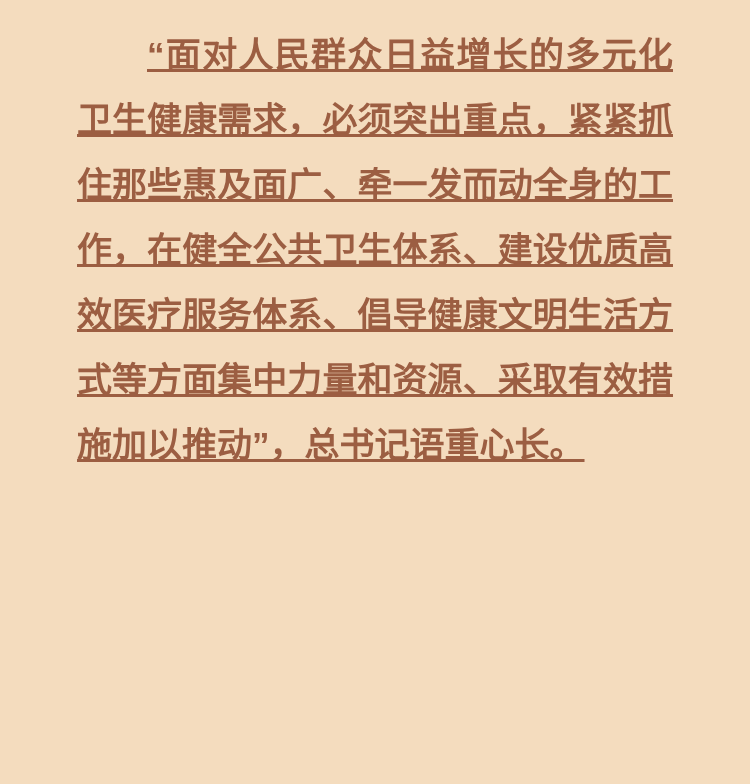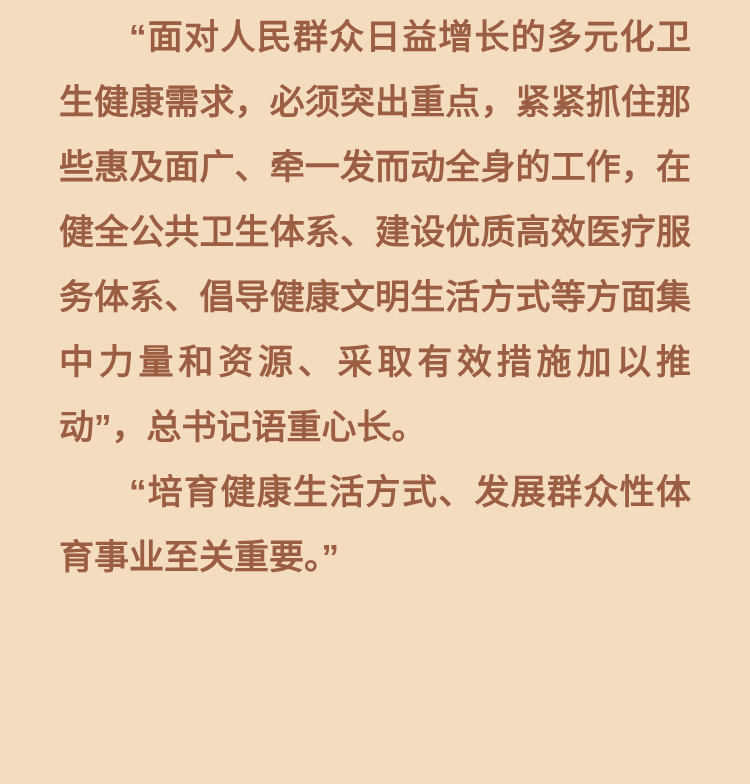--- a/index.html
+++ b/index.html
@@ -26,24 +26,24 @@
     font-size: 35px;
     line-height: 65px;
     color: var(--text-color);
     text-align: justify;
     text-justify: inter-character;
     line-break: strict;
     word-break: normal;
     overflow-wrap: normal;
   }
   .article p {
-    margin: 0;
+    margin: 18px;
     padding: 0;
     text-indent: 2em;
+    text-decoration: underline;
   }
 </style>
 </head>
 <body>
 
 <main class="article">
   <p>“面对人民群众日益增长的多元化卫生健康需求，必须突出重点，紧紧抓住那些惠及面广、牵一发而动全身的工作，在健全公共卫生体系、建设优质高效医疗服务体系、倡导健康文明生活方式等方面集中力量和资源、采取有效措施加以推动”，总书记语重心长。</p>
-  <p>“培育健康生活方式、发展群众性体育事业至关重要。”</p>
 </main>
 
 </body></html>

